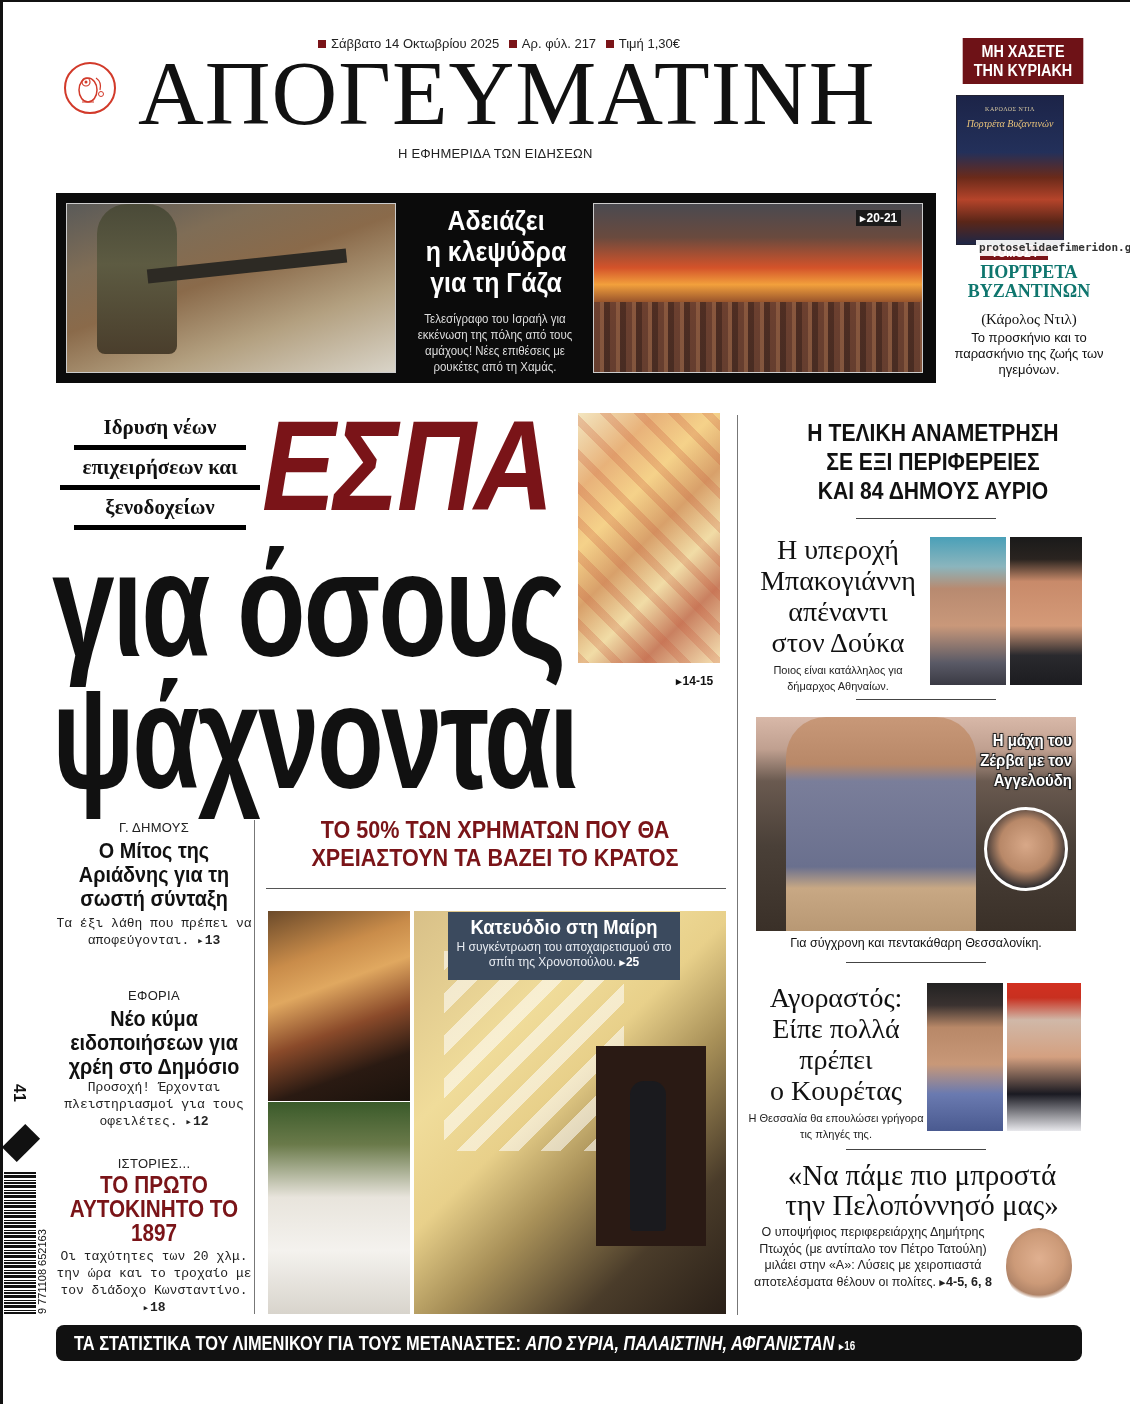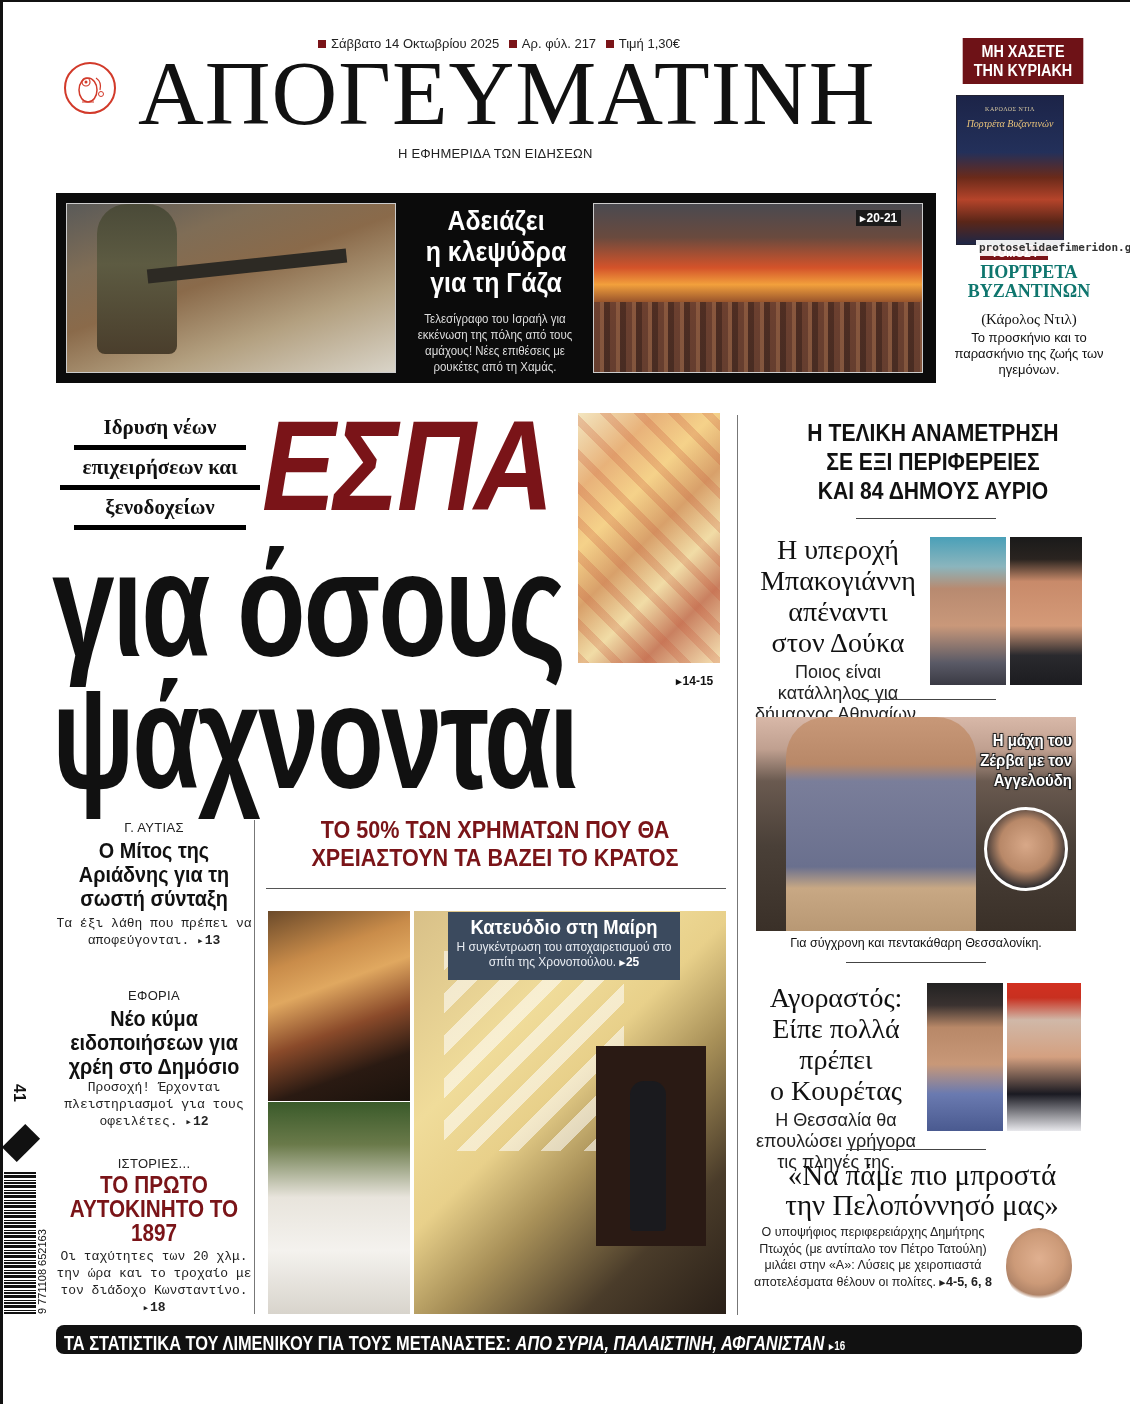--- a/index.html
+++ b/index.html
@@ -75,34 +75,34 @@
   .lc-head { font-weight: bold; font-size: 22px; line-height: 24px; transform: scaleX(0.9); transform-origin: center top; }
   .lc-head.red { color: #7a1418; font-size: 23px; }
   .lc-desc { font-size: 13px; line-height: 17px; color: #222; font-family: Liberation Mono, monospace; }
   .lc-desc b { font-weight: bold; }
 
   
   .vrule-right { left: 737px; top: 415px; width: 1px; height: 900px; background: #777; }
   .rc-head { left: 748px; top: 418px; width: 370px; text-align: center; font-weight: bold; font-size: 24px; line-height: 29px; transform: scaleX(0.88); transform-origin: center top; }
   .rc-rule { height: 1px; background: #444; }
   .rc-serif { font-family: "Liberation Serif", serif; font-size: 28px; line-height: 31px; text-align: center; }
-  .rc-desc { font-size: 18px; line-height: 21px; text-align: center; color: #222; }
+  .rc-desc { font-size: 11px; line-height: 16px; text-align: center; color: #222; }
   .face-bak { left: 930px; top: 537px; width: 76px; height: 148px; background: linear-gradient(180deg, #4aa0b8 0%, #8bb5bd 20%, #b88a70 35%, #c9987a 60%, #5a5a66 85%, #3a3a44 100%); }
   .face-dou { left: 1010px; top: 537px; width: 72px; height: 148px; background: linear-gradient(180deg, #1a1a1a 0%, #2a2420 15%, #c88a6a 30%, #d49a78 60%, #2a2a2e 80%, #1c1c20 100%); }
   .photo-zerva { left: 756px; top: 717px; width: 320px; height: 214px; background: linear-gradient(180deg, #d8b8a8 0%, #c0a090 15%, #6a5a50 30%, #4a4038 60%, #3a3028 100%); overflow: hidden; }
   .photo-zerva .man { position: absolute; left: 30px; top: 0; width: 190px; height: 214px; background: linear-gradient(180deg, #c89878 0%, #b88868 22%, #7a7e9a 30%, #6a708e 70%, #c8a884 80%, #b89874 100%); border-radius: 40px 40px 0 0; }
   .photo-zerva .inset { position: absolute; right: 8px; top: 90px; width: 84px; height: 84px; border-radius: 50%; border: 3px solid #fff; background: radial-gradient(circle at 50% 45%, #d8a888 0%, #b88868 45%, #2a2a2e 75%); }
   .zerva-title { left: 948px; top: 731px; width: 124px; text-align: right; color: #fff; font-weight: bold; font-size: 17px; line-height: 20px; text-shadow: -1px -1px 0 #222, 1px -1px 0 #222, -1px 1px 0 #222, 1px 1px 0 #222, 0 0 3px #000; transform: scaleX(0.88); transform-origin: right top; }
   .zerva-cap { left: 756px; top: 936px; width: 320px; text-align: center; font-size: 12.5px; }
   .face-ago { left: 927px; top: 983px; width: 76px; height: 148px; background: linear-gradient(180deg, #222 0%, #3a3230 15%, #b88868 30%, #c89878 55%, #6a7ab0 75%, #4a5a90 100%); }
   .face-agor { left: 1007px; top: 983px; width: 74px; height: 148px; background: linear-gradient(180deg, #d23020 0%, #c83020 10%, #d0b8a8 25%, #d4a080 50%, #1a1a22 75%, #e8e8ec 100%); }
   .face-ptw { left: 1006px; top: 1228px; width: 66px; height: 76px; border-radius: 50%; background: radial-gradient(circle at 50% 40%, #e0b090 0%, #cc9a78 45%, #b08468 65%, #fff 72%); }
 
   
-  .bottom-banner { left: 56px; top: 1325px; width: 1026px; height: 29px; background: #111; border-radius: 8px; color: #fff; font-weight: bold; font-size: 20px; line-height: 36px; white-space: nowrap; padding-left: 8px; }
+  .bottom-banner { left: 56px; top: 1325px; width: 1026px; height: 36px; background: #111; border-radius: 8px; color: #fff; font-weight: bold; font-size: 20px; line-height: 36px; white-space: nowrap; padding-left: 18px; }
   .bottom-banner .inner { display: inline-block; transform: scaleX(0.82); transform-origin: left center; }
   .bottom-banner i { font-style: italic; }
   .bottom-banner .ref { font-size: 12px; }
 
   
   .barcode { left: 4px; top: 1172px; width: 32px; height: 142px; background: repeating-linear-gradient(0deg, #111 0 2px, #fff 2px 3px, #111 3px 4px, #fff 4px 6px, #111 6px 9px, #fff 9px 10px); }
   .barcode-num { left: 0px; top: 1170px; width: 150px; height: 12px; font-size: 11px; transform: rotate(-90deg); transform-origin: left top; translate: 36px 144px; white-space: nowrap; }
   .issue-num { left: 8px; top: 1084px; font-weight: bold; font-size: 16px; transform: rotate(90deg); transform-origin: left top; translate: 20px 0; }
   .diamond { left: 6px; top: 1128px; width: 30px; height: 30px; background: #111; transform: rotate(45deg) scale(0.7, 1.1); }
   .ref-arrow::before { content: "▸"; font-size: 11px; margin-right: 1px; }
@@ -190,21 +190,21 @@
   <div class="ct">Κατευόδιο στη Μαίρη</div>
   <div class="cs">
     <span>Η συγκέντρωση του αποχαιρετισμού στο σπίτι της Χρονοπούλου.</span>
     <b class="ref-arrow">25</b>
   </div>
 </div>
 
 <div class="abs vrule-left"></div>
 
 <div class="abs lc" style="top:820px;">
-  <div class="lc-label">Γ. ΑΥΤΙΑΣ</div>
+  <div class="lc-label">Γ. ΔΗΜΟΥΣ</div>
   <div class="lc-head" style="margin-top:4px;">Ο Μίτος της Αριάδνης για τη σωστή σύνταξη</div>
   <div class="lc-desc" style="margin-top:4px;">
     <span>Τα έξι λάθη που πρέπει να αποφεύγονται.</span>
     <b class="ref-arrow">13</b>
   </div>
 </div>
 
 <div class="abs lc" style="top:988px;">
   <div class="lc-label">ΕΦΟΡΙΑ</div>
   <div class="lc-head" style="margin-top:4px;">Νέο κύμα ειδοποιήσεων για χρέη στο Δημόσιο</div>

